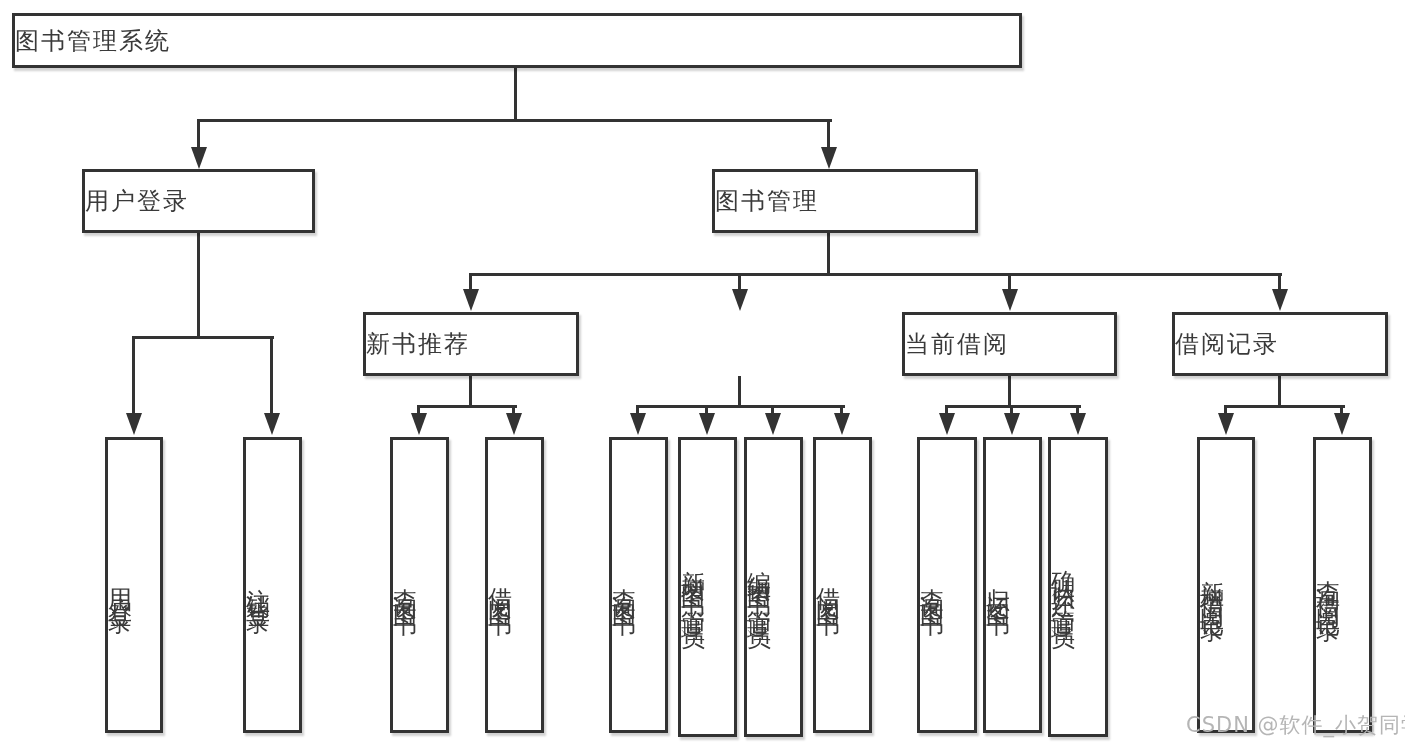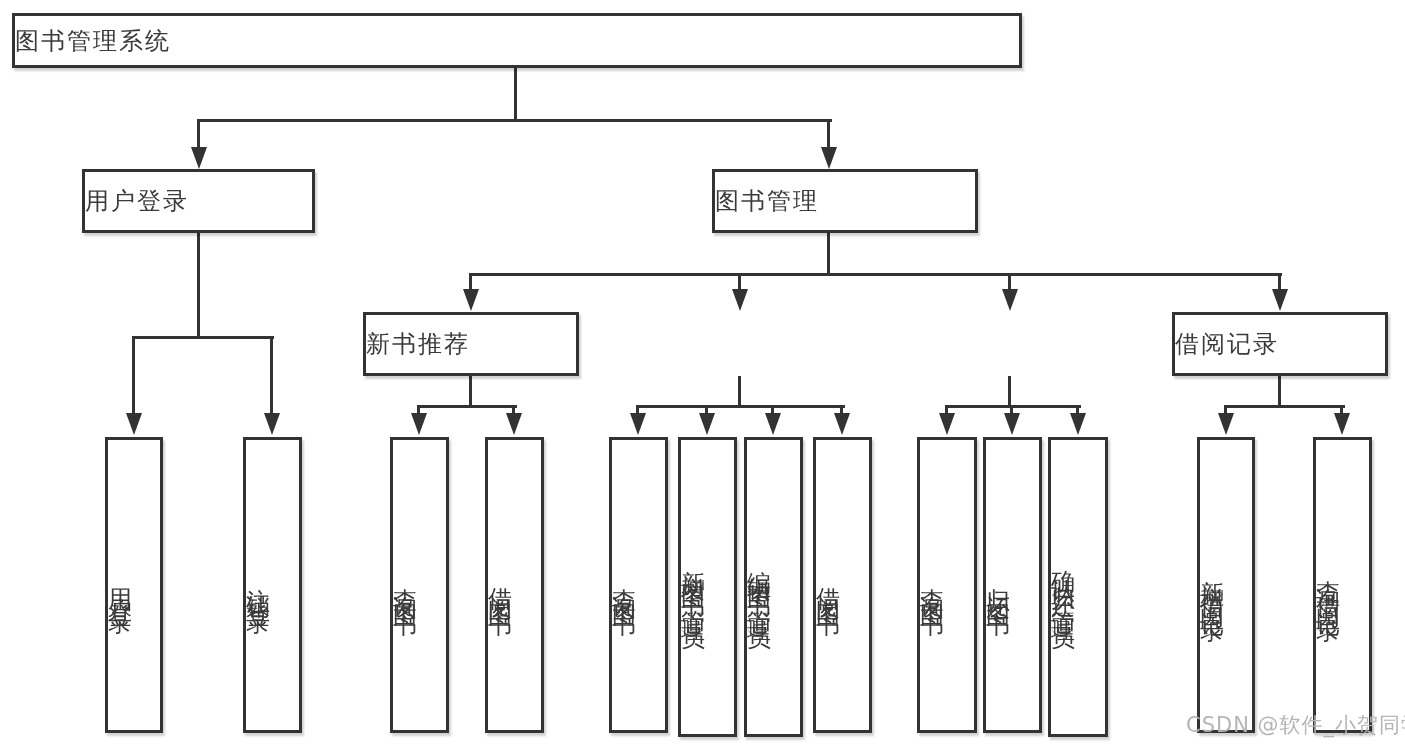--- a/index.html
+++ b/index.html
@@ -99,20 +99,23 @@
   <div class="box" style="left:82px;top:169px;width:233px;height:64px">
     <span class="hlabel">用户登录</span>
   </div>
   <div class="box" style="left:712px;top:169px;width:266px;height:64px">
     <span class="hlabel">图书管理</span>
   </div>
 
   <div class="box" style="left:363px;top:312px;width:216px;height:64px">
     <span class="hlabel">新书推荐</span>
   </div>
+  <div class="box" style="left:902px;top:312px;width:215px;height:64px">
+    <span class="hlabel">当前借阅</span>
+  </div>
   <div class="box" style="left:1172px;top:312px;width:216px;height:64px">
     <span class="hlabel">借阅记录</span>
   </div>
 
   <div class="box" style="left:105px;top:437px;width:58px;height:296px">
     <span class="vlabel">用户登录</span>
   </div>
   <div class="box" style="left:243px;top:437px;width:59px;height:296px">
     <span class="vlabel">注销登录</span>
   </div>

